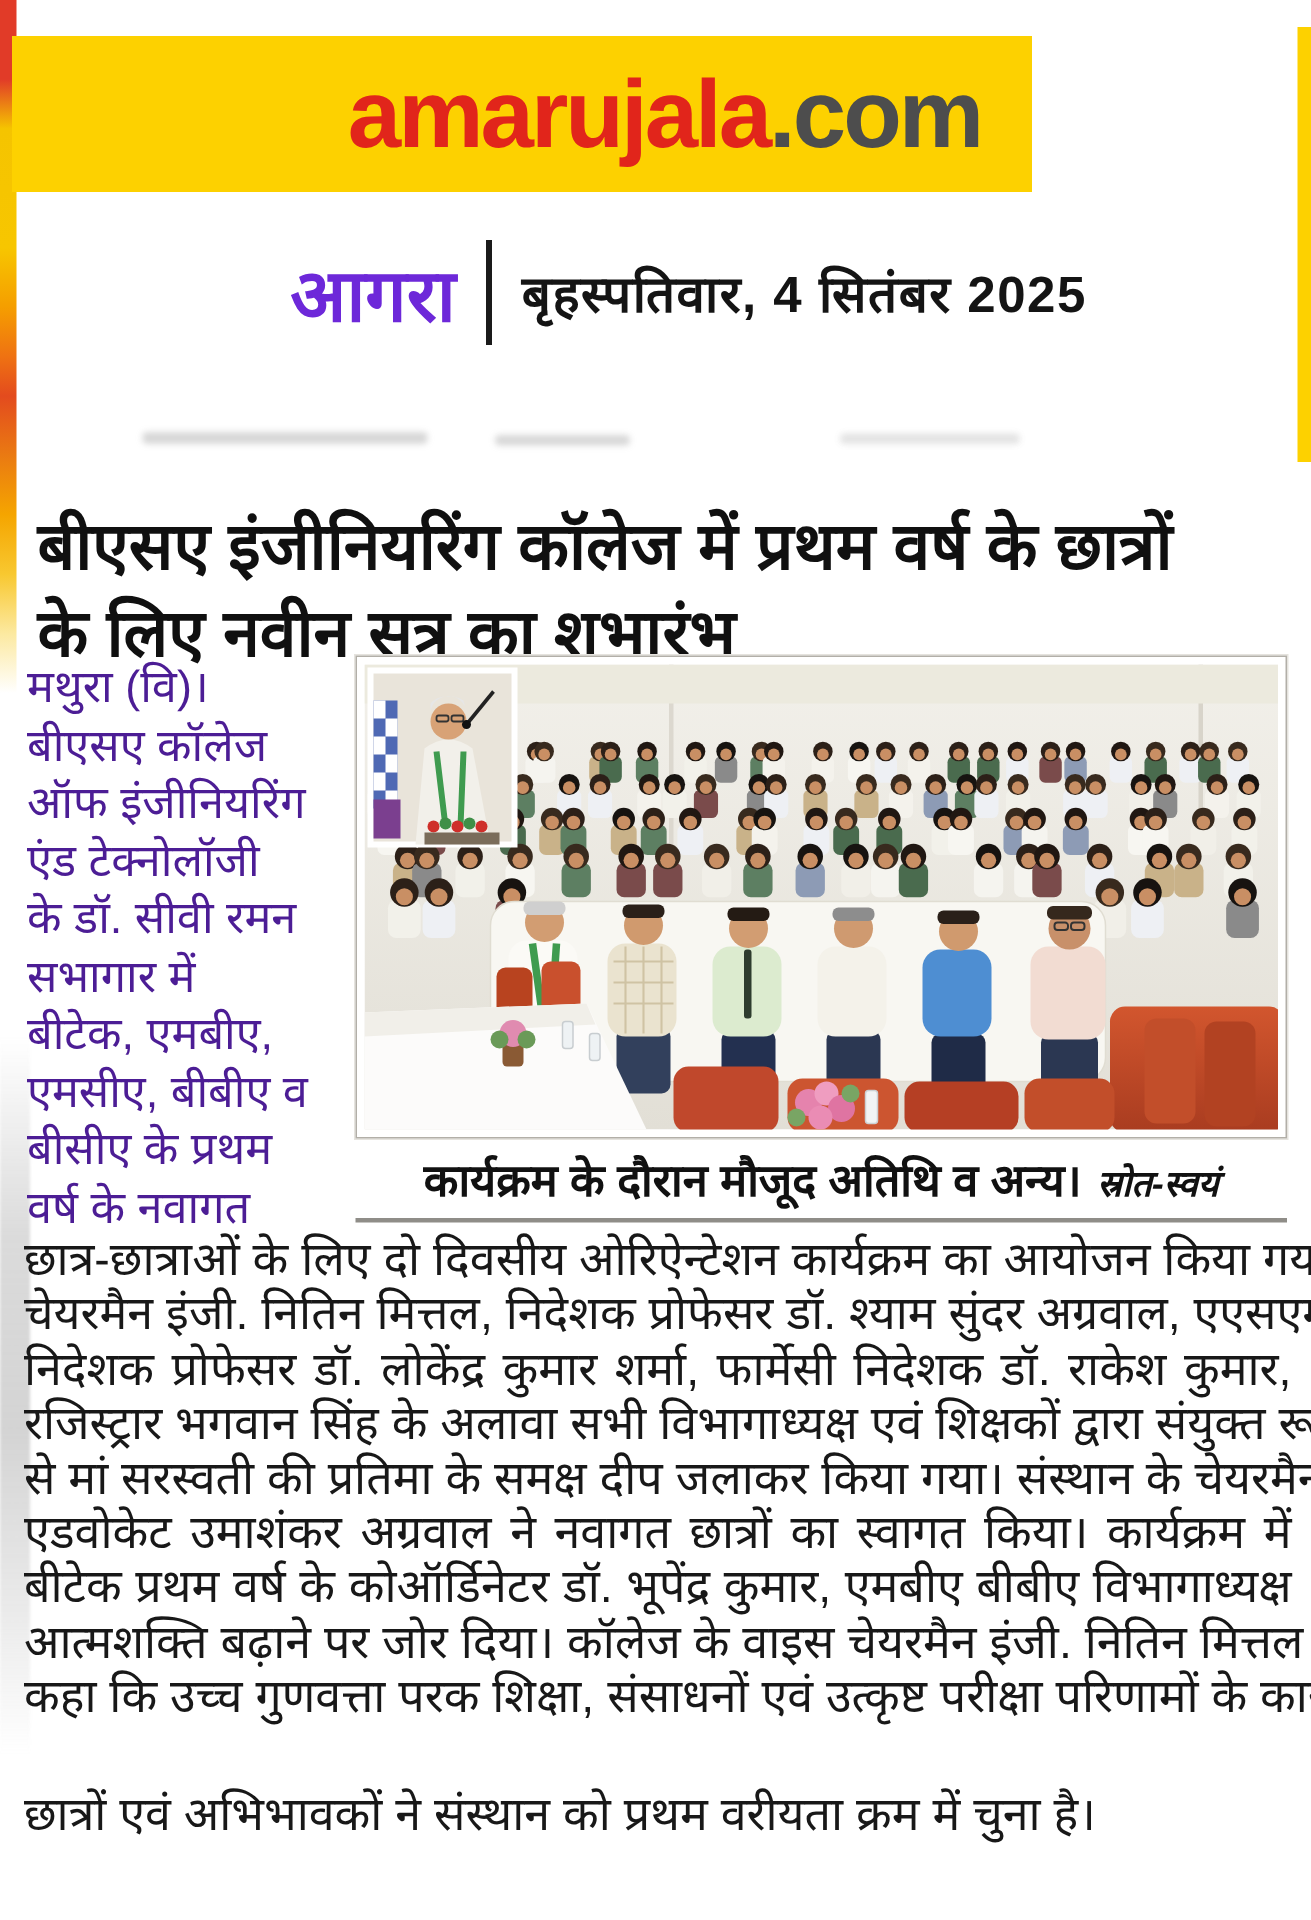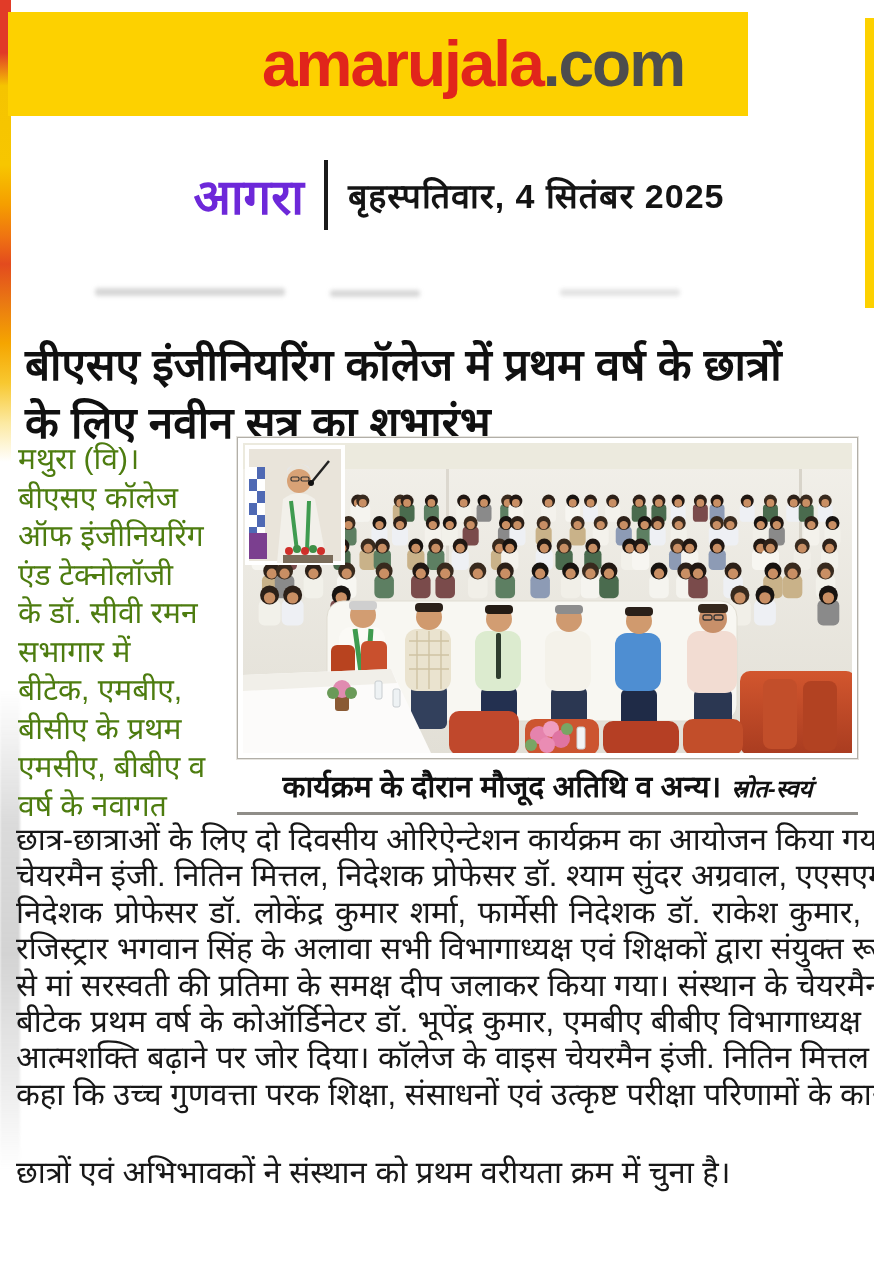--- a/index.html
+++ b/index.html
@@ -20,21 +20,21 @@
   }
   .edge-left-gray {
     position:absolute; left:0; top:690px; width:20px; height:480px;
     background:linear-gradient(to bottom, rgba(0,0,0,0) 0%, rgba(90,90,90,.22) 28%,
       rgba(120,120,120,.32) 55%, rgba(150,150,150,.18) 82%, rgba(255,255,255,0) 100%);
     filter:blur(1px);
   }
   .right-strip { position:absolute; right:0; top:18px; width:9px; height:290px; background:#fdd100; }
 
   
-  .banner { position:absolute; left:8px; top:12px; width:740px; height:104px; background:#fdd100;
+  .banner { position:absolute; left:8px; top:24px; width:680px; height:104px; background:#fdd100;
             display:flex; align-items:center; justify-content:center; }
   .logo { transform:translateX(95px); font-size:64px; font-weight:800; letter-spacing:-2px; line-height:1; }
   .logo .main { color:#e1251b; }
   .logo .suffix { color:#4d4d4d; }
 
   
   .dateline { position:absolute; left:0; top:160px; width:874px; display:flex;
               align-items:center; justify-content:center; transform:translateX(22px); }
   .dateline .city { font-size:49px; font-weight:700; color:#6d28d9; }
   .dateline .bar { display:inline-block; width:4px; height:70px; background:#1a1a1a; margin:0 20px; }
@@ -42,21 +42,21 @@
 
   
   .smudge { position:absolute; background:rgba(110,110,110,.28); filter:blur(2px); border-radius:3px; }
 
   
   .headline { position:absolute; left:25px; top:300px; width:836px;
               font-size:44px; font-weight:700; color:#101010; line-height:1.32;margin-top:36px; }
 
   
   .lead-col { position:absolute; left:18px; top:440px; width:216px; }
-  .lead-col div { font-size:30px; font-weight:500; color:#4d7c0f; line-height:38.5px; white-space:nowrap; }
+  .lead-col div { font-size:30px; font-weight:500; color:#4c1d95; line-height:38.5px; white-space:nowrap; }
 
   
   .photo-frame { position:absolute; left:237px; top:437px; width:621px; height:322px;
                  background:#fff; border:1px solid #b2afa8; box-shadow:0 0 0 1px #e5e3de; padding:5px; }
   .photo-frame svg { width:100%; height:100%; display:block; }
 
   
   .caption { position:absolute; left:237px; top:765px; width:621px; text-align:center; color:#111; }
   .caption .cap-main { font-size:30px; font-weight:700; }
   .caption .cap-credit { font-size:24px; font-weight:700; font-style:italic; margin-left:6px; }
@@ -99,22 +99,22 @@
   </div>
 
   <div class="lead-col">
     <div>मथुरा (वि)।</div>
     <div>बीएसए कॉलेज</div>
     <div>ऑफ इंजीनियरिंग</div>
     <div>एंड टेक्नोलॉजी</div>
     <div>के डॉ. सीवी रमन</div>
     <div>सभागार में</div>
     <div>बीटेक, एमबीए,</div>
+    <div>एमसीए, बीबीए व</div>
     <div>बीसीए के प्रथम</div>
-    <div>एमसीए, बीबीए व</div>
     <div>वर्ष के नवागत</div>
   </div>
 
   <div class="photo-frame">
     <svg viewBox="0 0 609 310" preserveAspectRatio="none">
       <defs>
         <linearGradient id="wallG" x1="0" y1="0" x2="0" y2="1">
           <stop offset="0" stop-color="#f2f0ea"></stop>
             <stop offset="1" stop-color="#e2dfd6"></stop>
         </linearGradient>
@@ -555,19 +555,20 @@
     <span class="cap-credit">स्रोत-स्वयं</span>
   </div>
   <div class="caption-rule"></div>
 
   <div class="body-text">
     <div>छात्र-छात्राओं के लिए दो दिवसीय ओरिऐन्टेशन कार्यक्रम का आयोजन किया गया।</div>
     <div>चेयरमैन इंजी. नितिन मित्तल, निदेशक प्रोफेसर डॉ. श्याम सुंदर अग्रवाल, एएसएम</div>
     <div>निदेशक प्रोफेसर डॉ. लोकेंद्र कुमार शर्मा, फार्मेसी निदेशक डॉ. राकेश कुमार,</div>
     <div>रजिस्ट्रार भगवान सिंह के अलावा सभी विभागाध्यक्ष एवं शिक्षकों द्वारा संयुक्त रूप</div>
     <div>से मां सरस्वती की प्रतिमा के समक्ष दीप जलाकर किया गया। संस्थान के चेयरमैन</div>
+    <div>एडवोकेट उमाशंकर अग्रवाल ने नवागत छात्रों का स्वागत किया। कार्यक्रम में</div>
     <div>बीटेक प्रथम वर्ष के कोऑर्डिनेटर डॉ. भूपेंद्र कुमार, एमबीए बीबीए विभागाध्यक्ष</div>
     <div>आत्मशक्ति बढ़ाने पर जोर दिया। कॉलेज के वाइस चेयरमैन इंजी. नितिन मित्तल ने</div>
     <div>कहा कि उच्च गुणवत्ता परक शिक्षा, संसाधनों एवं उत्कृष्ट परीक्षा परिणामों के कारण</div>
     <div class="last">छात्रों एवं अभिभावकों ने संस्थान को प्रथम वरीयता क्रम में चुना है।</div>
   </div>
 
 </div>
 
 </body></html>

